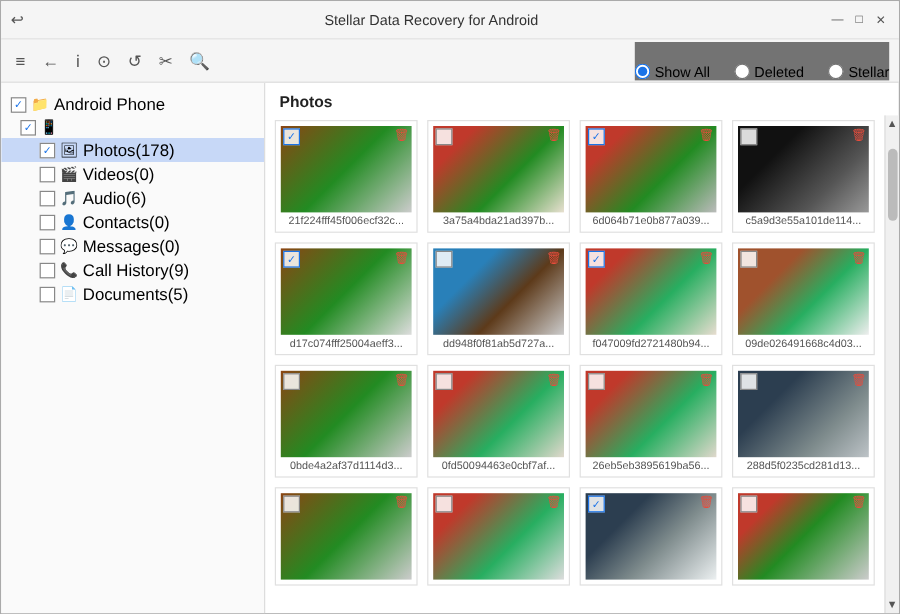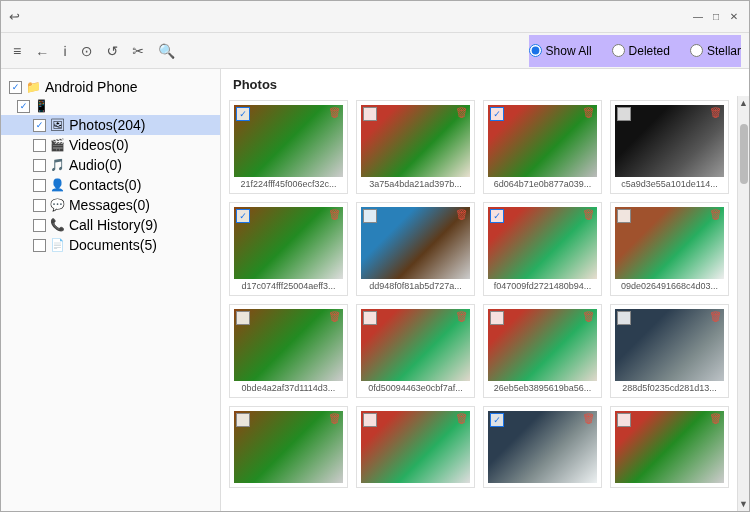--- a/index.html
+++ b/index.html
@@ -8,21 +8,21 @@
     .window { width: 750px; height: 512px; background: #fff; border: 1px solid #aaa; display: flex; flex-direction: column; }
 
     .title-bar { background: #f5f5f5; border-bottom: 1px solid #ddd; height: 32px; display: flex; align-items: center; padding: 0 8px; }
     .title-bar-title { flex: 1; text-align: center; font-size: 12px; color: #333; }
     .title-bar-controls { display: flex; gap: 4px; margin-left: auto; }
     .title-bar-btn { width: 14px; height: 14px; display: flex; align-items: center; justify-content: center; font-size: 10px; cursor: pointer; color: #555; background: none; border: none; }
 
     .toolbar { background: #f5f5f5; border-bottom: 1px solid #ddd; height: 36px; display: flex; align-items: center; padding: 0 8px; gap: 6px; }
     .toolbar-icon { font-size: 14px; cursor: pointer; color: #555; padding: 2px 4px; }
 
-    .filter-bar { background: #c4b5fd; border-bottom: 1px solid #ddd; height: 32px; display: flex; align-items: center; justify-content: flex-end; padding: 0 16px; gap: 20px; }
+    .filter-bar { background: #737373; border-bottom: 1px solid #ddd; height: 32px; display: flex; align-items: flex-end; justify-content: flex-end; padding: 0 16px; gap: 20px; }
     .radio-label { display: flex; align-items: center; gap: 4px; font-size: 12px; cursor: pointer; }
     .radio-label input[type=radio] { accent-color: #1a73e8; }
 
     .main { display: flex; flex: 1; overflow: hidden; }
 
     .sidebar { width: 220px; min-width: 220px; border-right: 1px solid #ddd; background: #fafafa; padding: 8px 0; overflow-y: auto; }
     .tree-item { display: flex; align-items: center; gap: 4px; padding: 2px 8px; font-size: 12px; cursor: pointer; white-space: nowrap; }
     .tree-item.selected { background: #c7d8f7; }
     .tree-item .checkbox { width: 13px; height: 13px; border: 1px solid #888; background: #fff; display: flex; align-items: center; justify-content: center; font-size: 9px; flex-shrink: 0; }
     .tree-item .checkbox.checked { background: #fff; color: #1a73e8; }
@@ -66,20 +66,21 @@
     .thumb-o { background: linear-gradient(135deg, #2c3e50 30%, #7f8c8d 60%, #ecf0f1 100%); }
     .thumb-p { background: linear-gradient(135deg, #c0392b 20%, #228B22 50%, #ccc 100%); }
   </style>
 </head>
 <body>
 
 <div class="window">
 
   <div class="title-bar">
     <span style="font-size:13px; color:#555; margin-right:8px;">↩</span>
+    <span class="title-bar-title">Stellar Data Recovery for Android</span>
     <div class="title-bar-controls">
       <button class="title-bar-btn">—</button>
       <button class="title-bar-btn">□</button>
       <button class="title-bar-btn">✕</button>
     </div>
   </div>
 
   <div class="toolbar">
     <span class="toolbar-icon">≡</span>
     <span class="toolbar-icon">←</span>
@@ -114,31 +115,31 @@
         <span>📁</span>
         <span class="label">Android Phone</span>
       </div>
       <div class="tree-item tree-indent">
         <div class="checkbox checked">✓</div>
         <span>📱</span>
       </div>
       <div class="tree-item tree-indent2 selected">
         <div class="checkbox checked">✓</div>
         <span>🖼</span>
-        <span class="label">Photos(204)</span>
+        <span class="label">Photos(178)</span>
       </div>
       <div class="tree-item tree-indent2">
         <div class="checkbox"></div>
         <span>🎬</span>
         <span class="label">Videos(0)</span>
       </div>
       <div class="tree-item tree-indent2">
         <div class="checkbox"></div>
         <span>🎵</span>
-        <span class="label">Audio(0)</span>
+        <span class="label">Audio(6)</span>
       </div>
       <div class="tree-item tree-indent2">
         <div class="checkbox"></div>
         <span>👤</span>
         <span class="label">Contacts(0)</span>
       </div>
       <div class="tree-item tree-indent2">
         <div class="checkbox"></div>
         <span>💬</span>
         <span class="label">Messages(0)</span>

